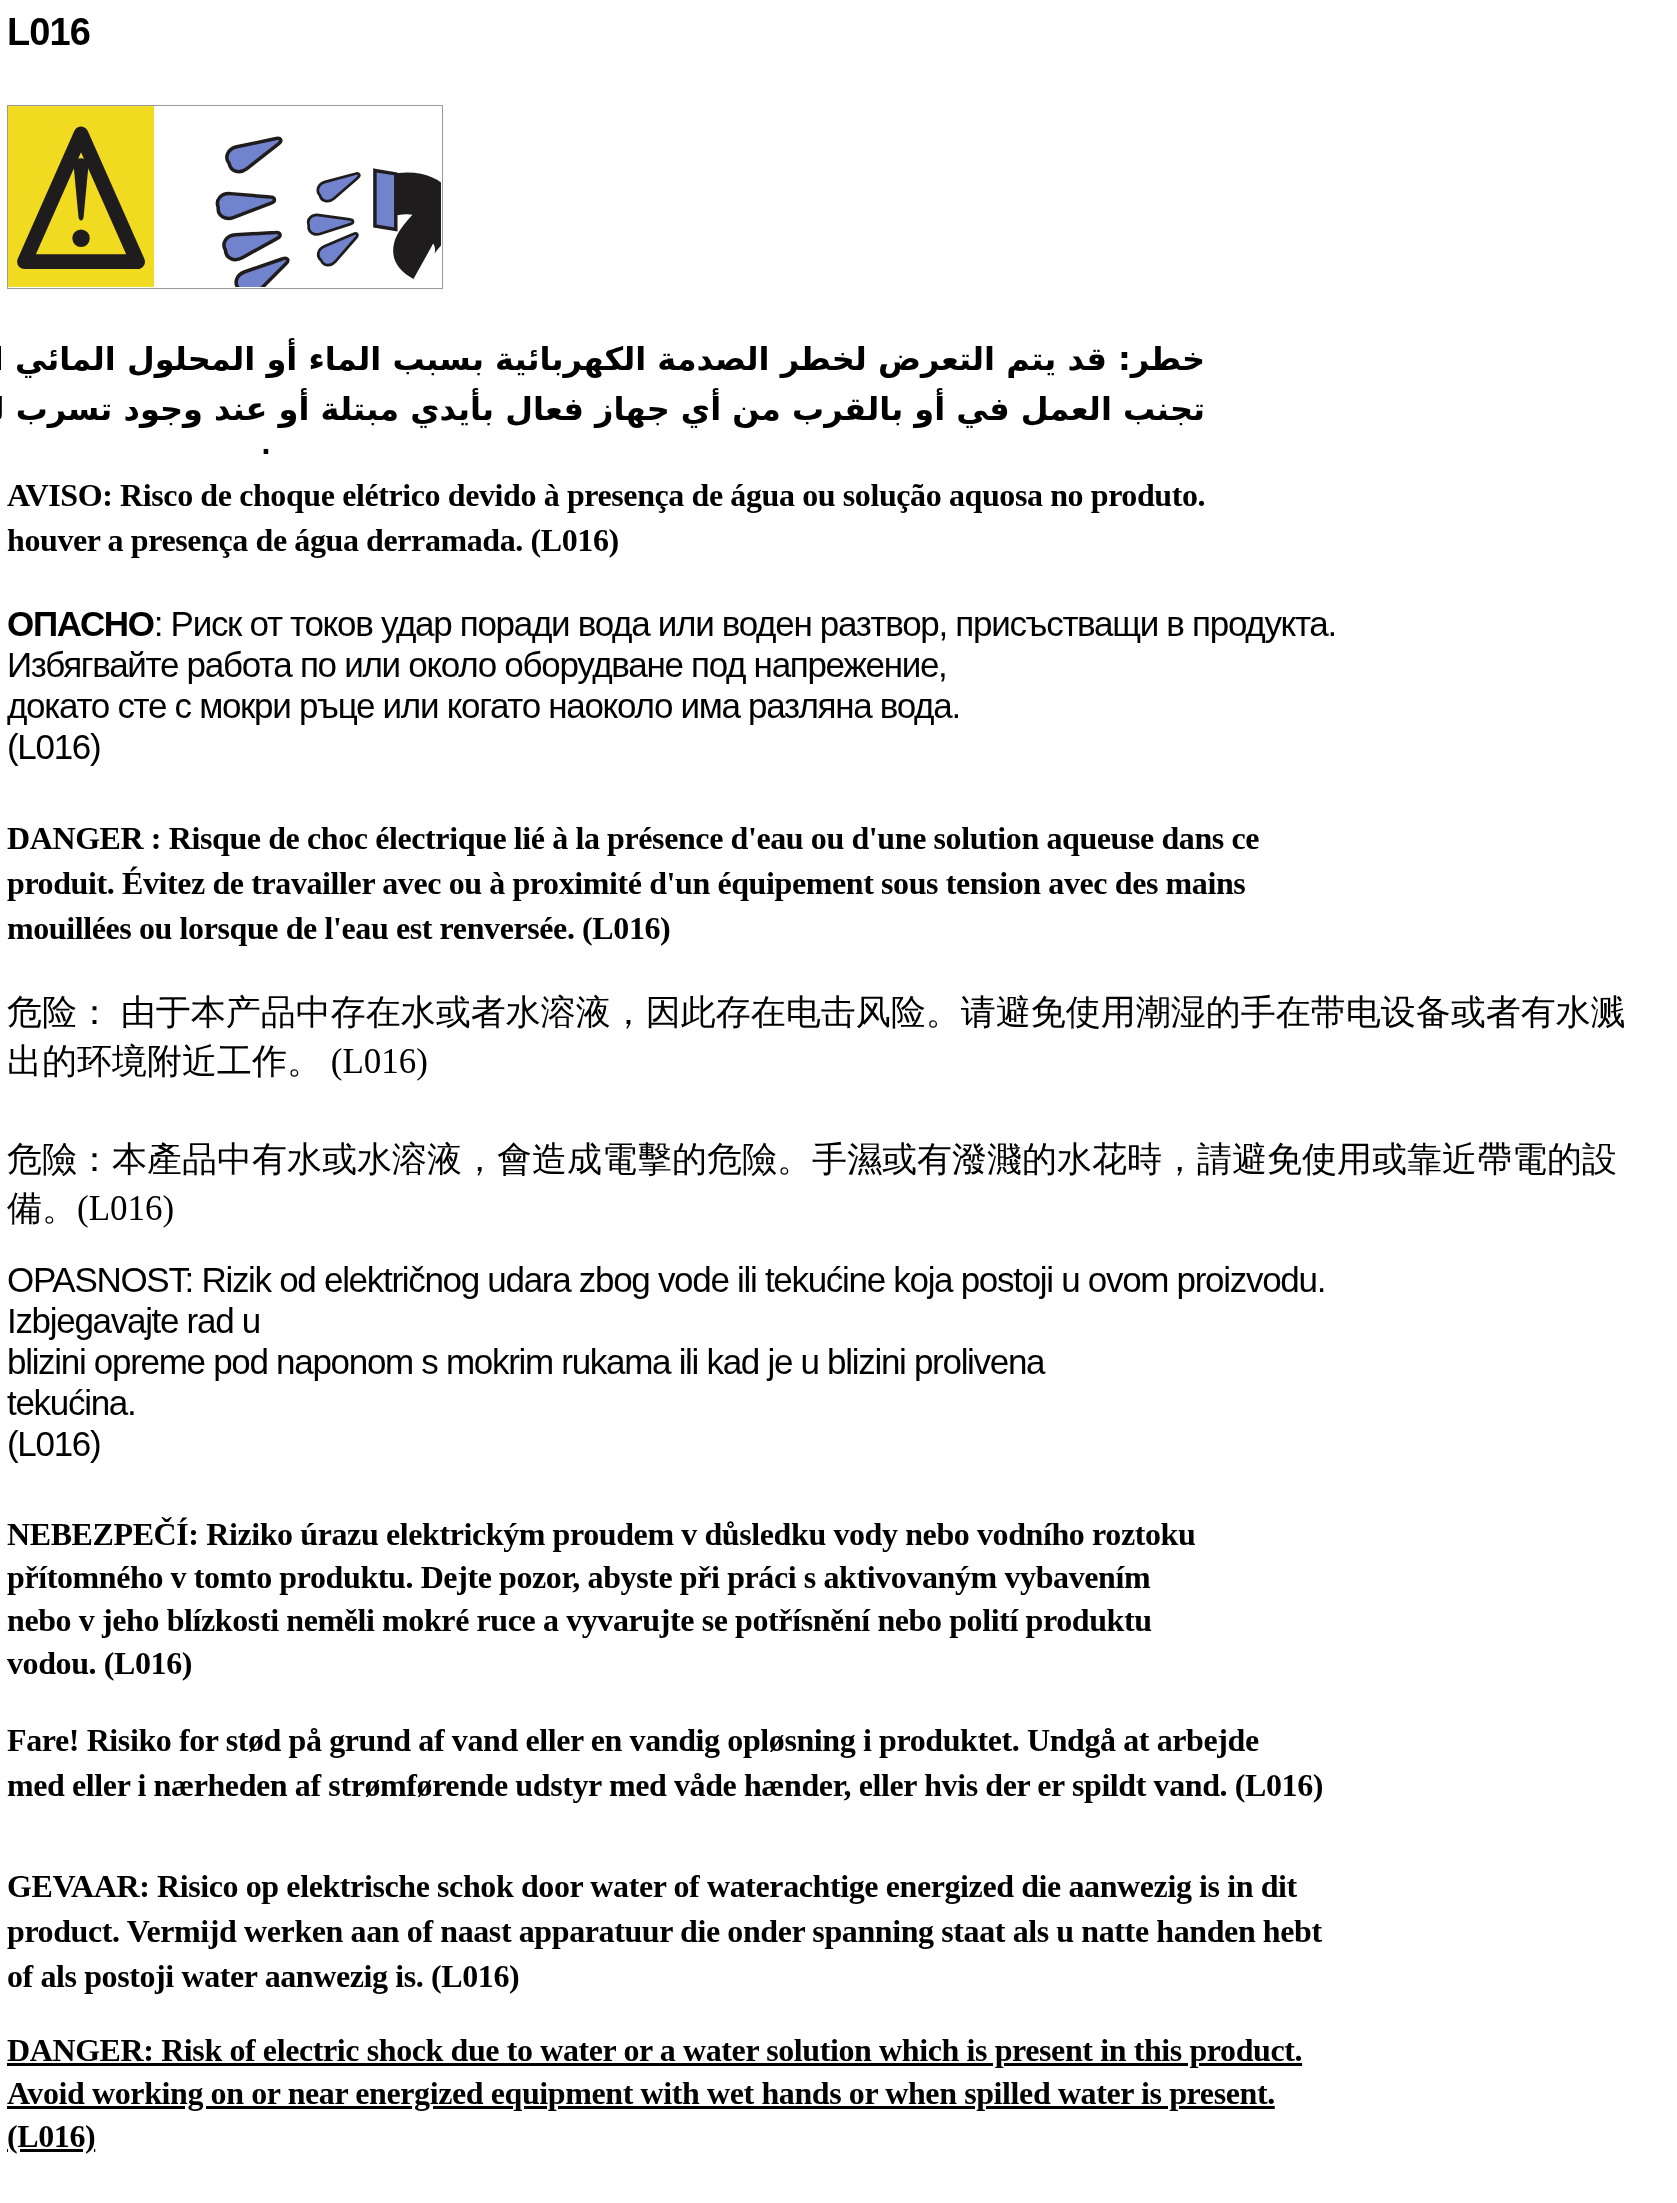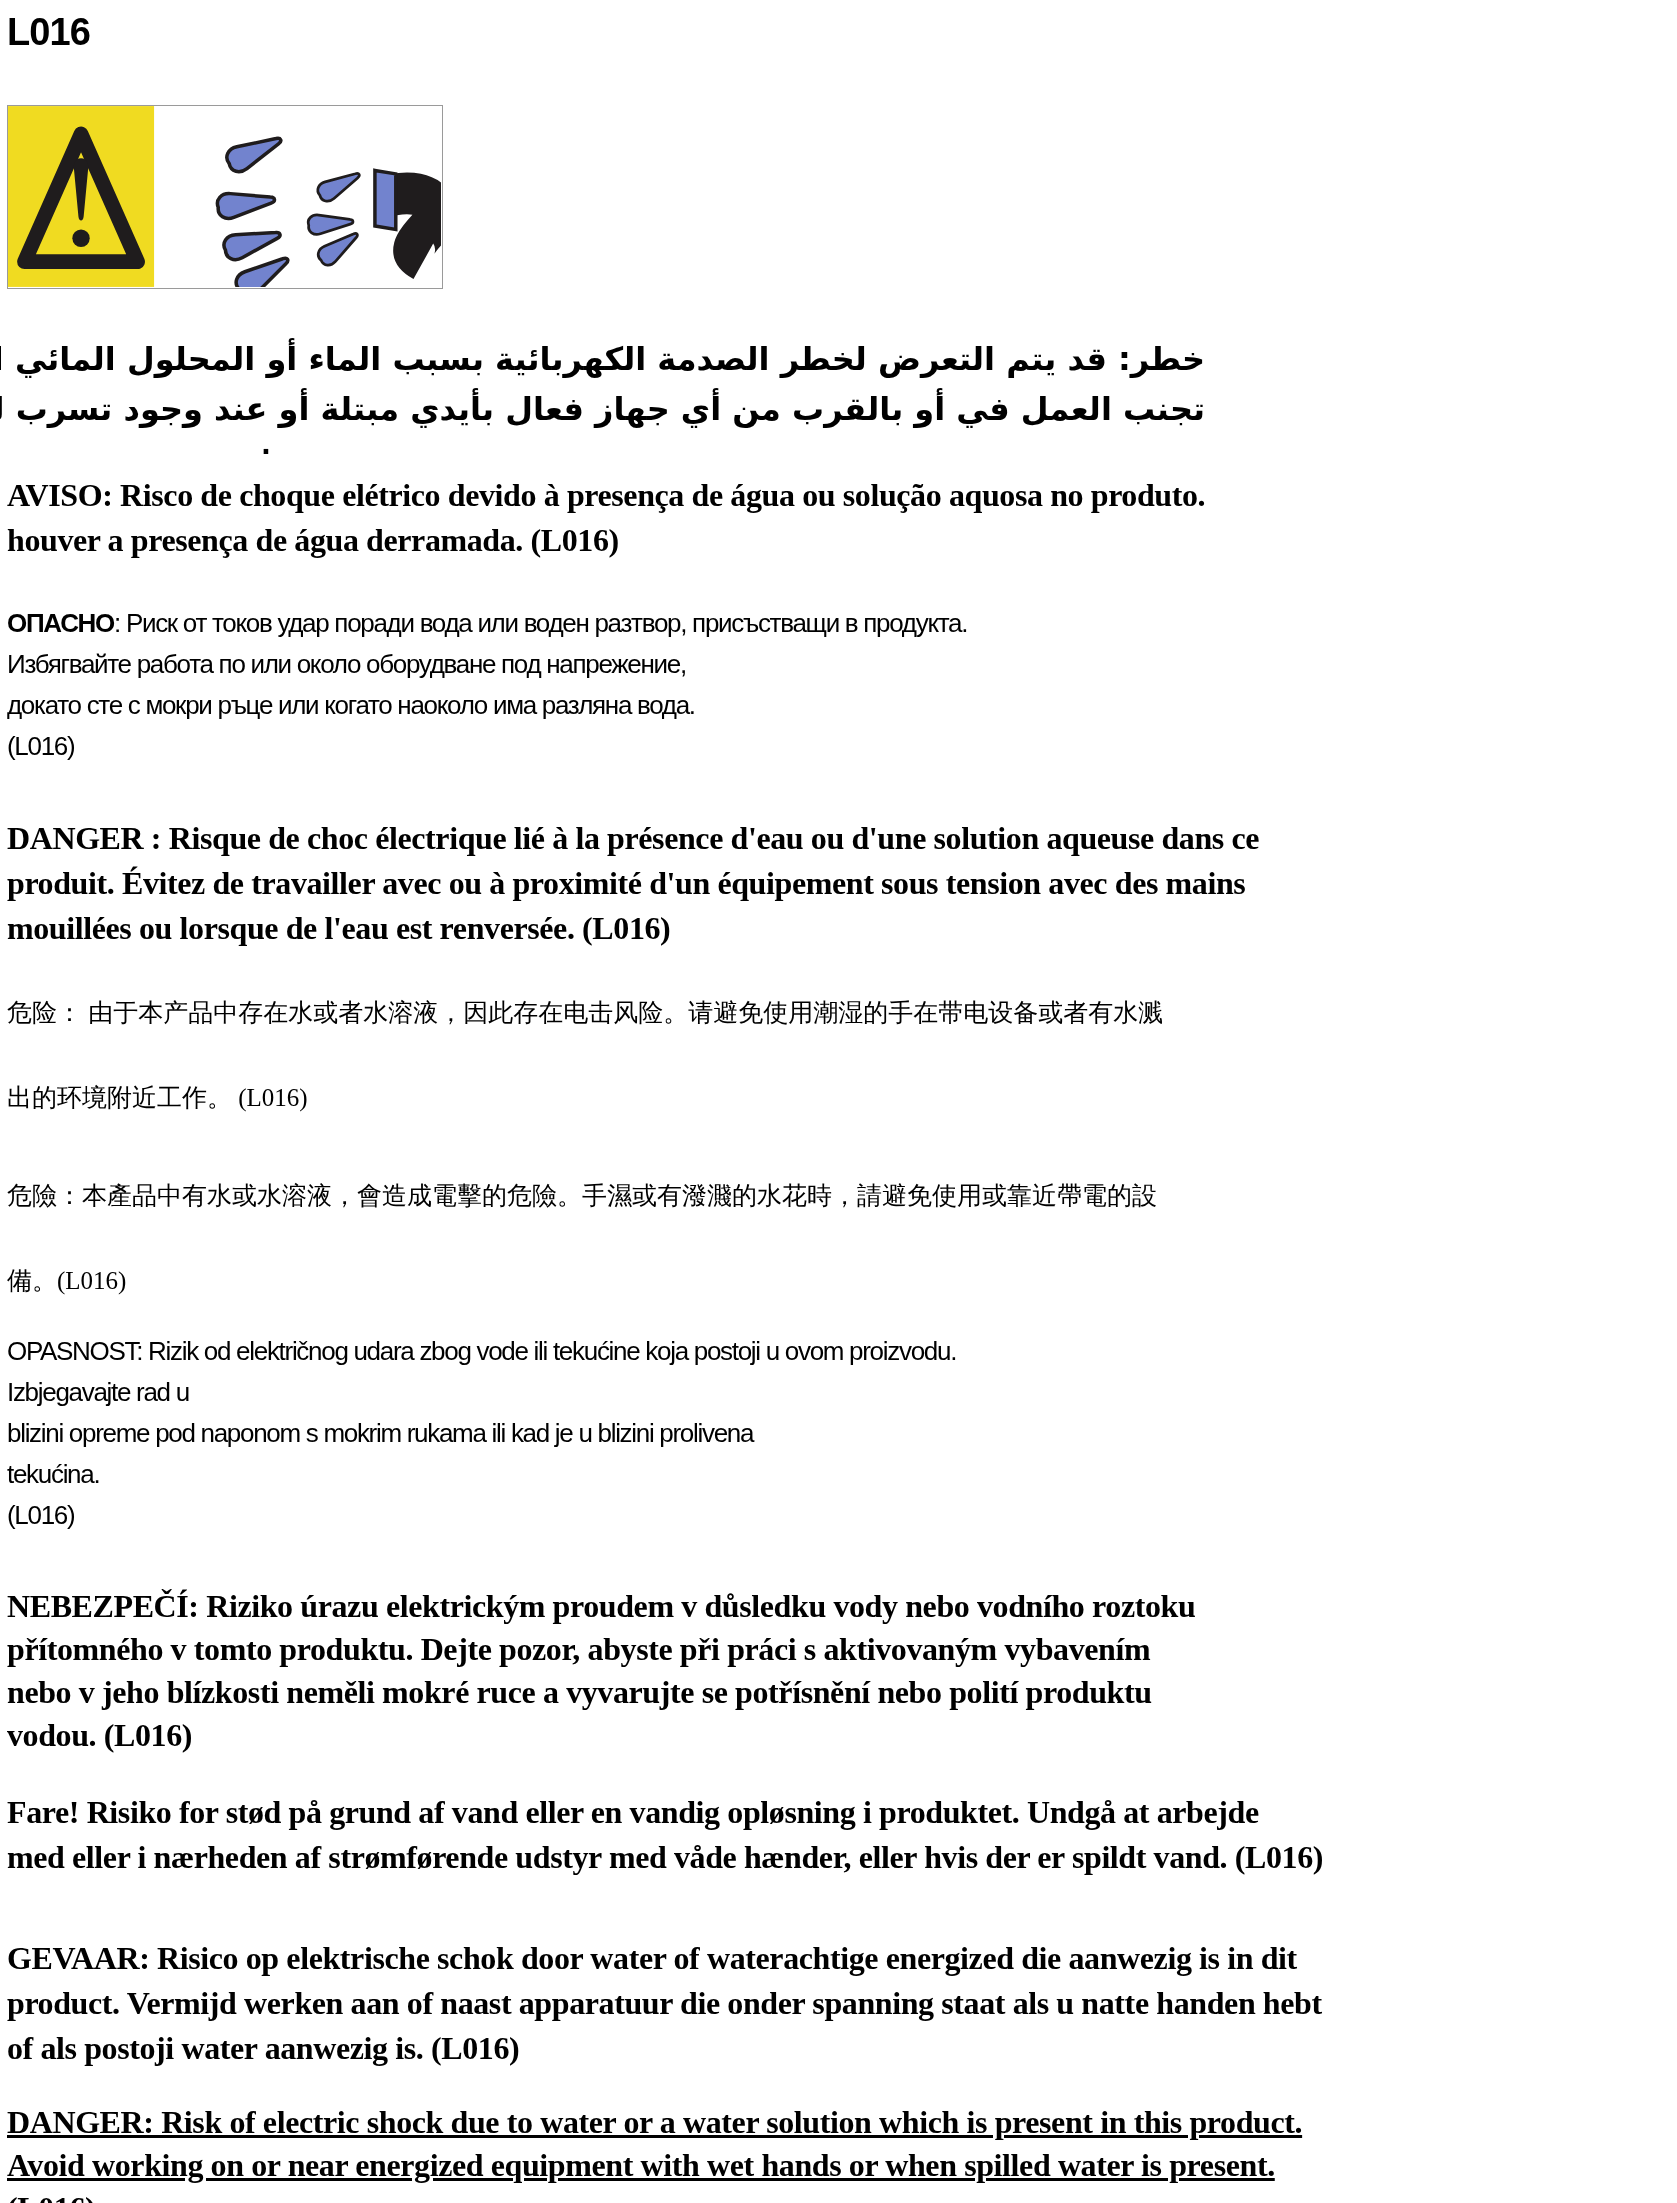--- a/index.html
+++ b/index.html
@@ -47,32 +47,31 @@
     font-family:"Liberation Serif",serif;
     font-weight:bold;
     font-size:32px;
     line-height:45px;
     letter-spacing:-0.4px;
   }
   
   .sans .ln{
     font-family:"Liberation Sans",sans-serif;
     font-weight:normal;
-    font-size:26px;
+    font-size:35px;
     line-height:41px;
     letter-spacing:-1.3px;
   }
   .sans .lead{font-weight:bold;}
   
   .cjk .ln{
     font-family:"Liberation Serif",serif;
     font-weight:normal;
-    font-size:25px;
+    font-size:35px;
     line-height:49px;
-    margin-top:36px;
   }
   
   #sec-ar{
     direction:rtl;
     width:1198px;
     margin-top:45px;
   }
   #sec-ar .ln{
     font-family:"DejaVu Sans",sans-serif;
     font-weight:bold;

